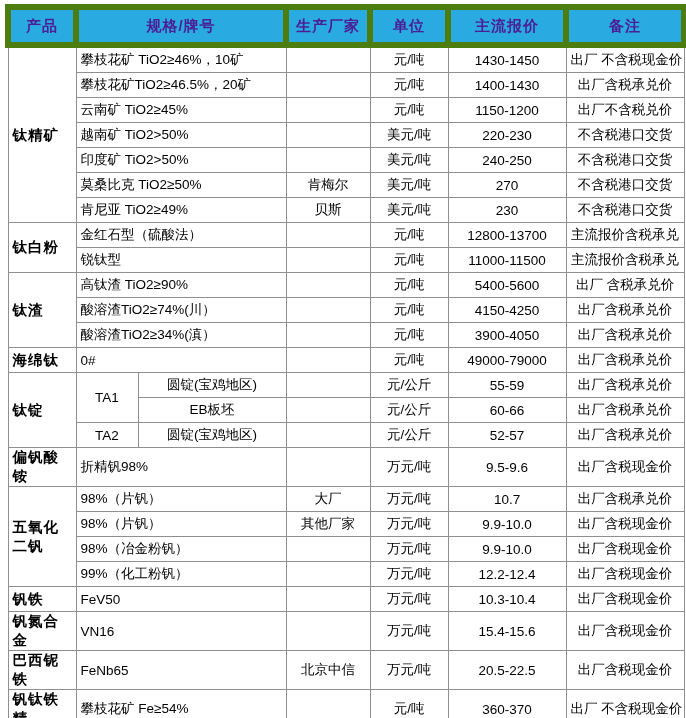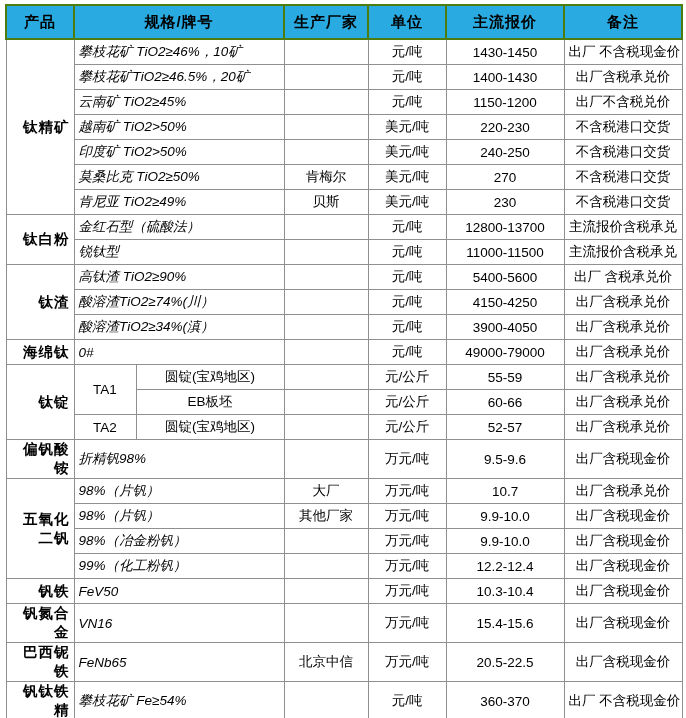--- a/index.html
+++ b/index.html
@@ -26,44 +26,44 @@
   col.c-product { width: 68px; }
   col.c-spec-a  { width: 62px; }
   col.c-spec-b  { width: 148px; }
   col.c-maker   { width: 84px; }
   col.c-unit    { width: 78px; }
   col.c-price   { width: 118px; }
   col.c-remark  { width: 118px; }
 
   thead th {
     background: #29ABE2;
-    color: #000000;
+    color: #4c1d95;
     font-size: 15px;
     font-weight: bold;
     height: 30px;
-    border: 2px solid #4d7c0f;
+    border: 6px solid #4d7c0f;
     text-align: center;
     letter-spacing: 1px;
   }
   tbody td {
     border: 1px solid #8f8f8f;
     height: 24px;
     font-size: 13.5px;
     padding: 0 4px;
     vertical-align: middle;
     background: #ffffff;
   }
   td.center { text-align: center; }
   td.prod {
-    text-align: right;
+    text-align: left;
     font-weight: bold;
     font-size: 14.5px;
     letter-spacing: 1px;
   }
-  td.spec-main { text-align: left; font-style: italic; }
+  td.spec-main { text-align: left; }
   td.sub-label { text-align: center; font-size: 13.5px; }
   td.sub-value { text-align: center; font-size: 13.5px; }
   .nowrap { white-space: nowrap; }
 </style>
 </head>
 <body>
 
 <div id="sheet">
   <table>
     <colgroup>

